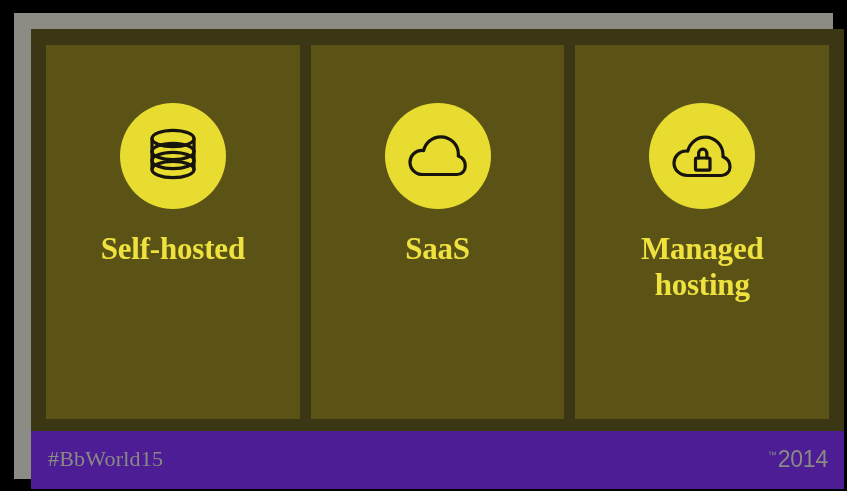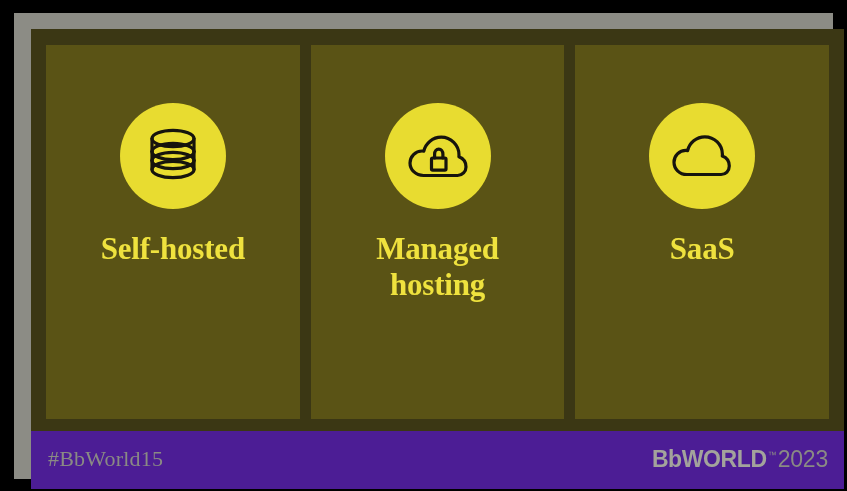--- a/index.html
+++ b/index.html
@@ -161,20 +161,40 @@
                 <path d="M7 24.5 V 33.5"></path>
                 <path d="M49 24.5 V 33.5"></path>
                 <ellipse cx="28" cy="33.5" rx="21" ry="8.2"></ellipse>
                 <path d="M7 33.5 V 42.5"></path>
                 <path d="M49 33.5 V 42.5"></path>
                 <ellipse cx="28" cy="42.5" rx="21" ry="8.2"></ellipse>
               </svg>
             </span>
           </div>
           <div class="panel-label">Self-hosted</div>
+        </div>
+
+        <div class="panel">
+          <div class="icon-circle">
+            <span>
+              <svg width="62" height="48" viewBox="0 0 62 48" fill="none" stroke="#16140d" stroke-width="3.2" stroke-linecap="round" stroke-linejoin="round">
+                <path d="M16.0 42.5
+                         C 8.2 42.5 3 36.7 3 30.2
+                         C 3 23.7 8.3 18.4 14.8 18.4
+                         C 15.4 18.4 16.0 18.45 16.6 18.55
+                         C 18.4 10.7 25.4 4.8 33.8 4.8
+                         C 43.5 4.8 51.4 12.6 51.4 22.3
+                         C 51.4 22.9 51.37 23.5 51.3 24.1
+                         C 55.6 25.7 58.3 29.6 58.3 34.1
+                         C 58.3 38.7 54.7 42.5 50.1 42.5
+                         Z"></path>
+              </svg>
+            </span>
+          </div>
+          <div class="panel-label">SaaS</div>
         </div>
 
         <div class="panel">
           <div class="icon-circle">
             <span>
               <svg width="62" height="52" viewBox="0 0 62 52" fill="none" stroke="#16140d" stroke-width="3.2" stroke-linecap="round" stroke-linejoin="round">
                 <path d="M16.5 45.5
                          C 8.5 45.5 3 39.6 3 33.0
                          C 3 26.4 8.4 21.0 15.0 21.0
                          C 15.6 21.0 16.2 21.05 16.8 21.15
@@ -189,46 +209,25 @@
                          C 27.6 21.2 29.4 19.2 31.75 19.2
                          C 34.1 19.2 35.9 21.2 35.9 24.2
                          V 28.0"></path>
               </svg>
             </span>
           </div>
           <div class="panel-label">Managed
 hosting</div>
         </div>
 
-        <div class="panel">
-          <div class="icon-circle">
-            <span>
-              <svg width="62" height="48" viewBox="0 0 62 48" fill="none" stroke="#16140d" stroke-width="3.2" stroke-linecap="round" stroke-linejoin="round">
-                <path d="M16.0 42.5
-                         C 8.2 42.5 3 36.7 3 30.2
-                         C 3 23.7 8.3 18.4 14.8 18.4
-                         C 15.4 18.4 16.0 18.45 16.6 18.55
-                         C 18.4 10.7 25.4 4.8 33.8 4.8
-                         C 43.5 4.8 51.4 12.6 51.4 22.3
-                         C 51.4 22.9 51.37 23.5 51.3 24.1
-                         C 55.6 25.7 58.3 29.6 58.3 34.1
-                         C 58.3 38.7 54.7 42.5 50.1 42.5
-                         Z"></path>
-              </svg>
-            </span>
-          </div>
-          <div class="panel-label">SaaS</div>
-        </div>
-
       </div>
 
       <div id="footer-bar">
         <div id="footer-hashtag">#BbWorld15</div>
         <div id="footer-logo">
-          <span id="footer-logo-mark">BbWORLD</span>
           <span id="footer-logo-tm">™</span>
-          <span id="footer-logo-year">2023</span>
+          <span id="footer-logo-year">2014</span>
         </div>
       </div>
 
     </div>
   </div>
 </div>
 
 </body></html>

